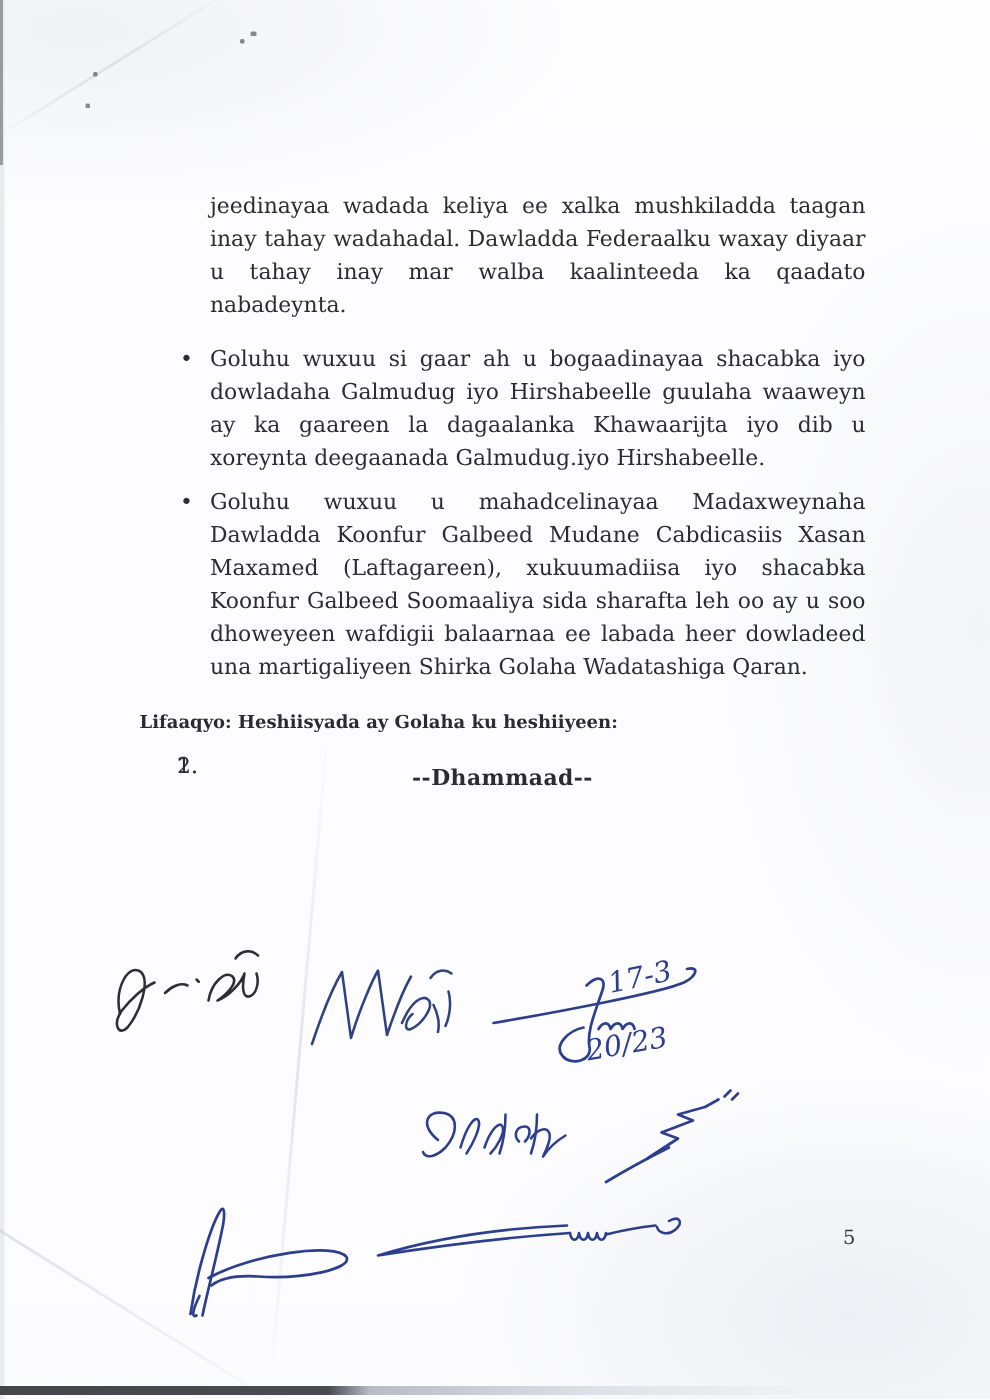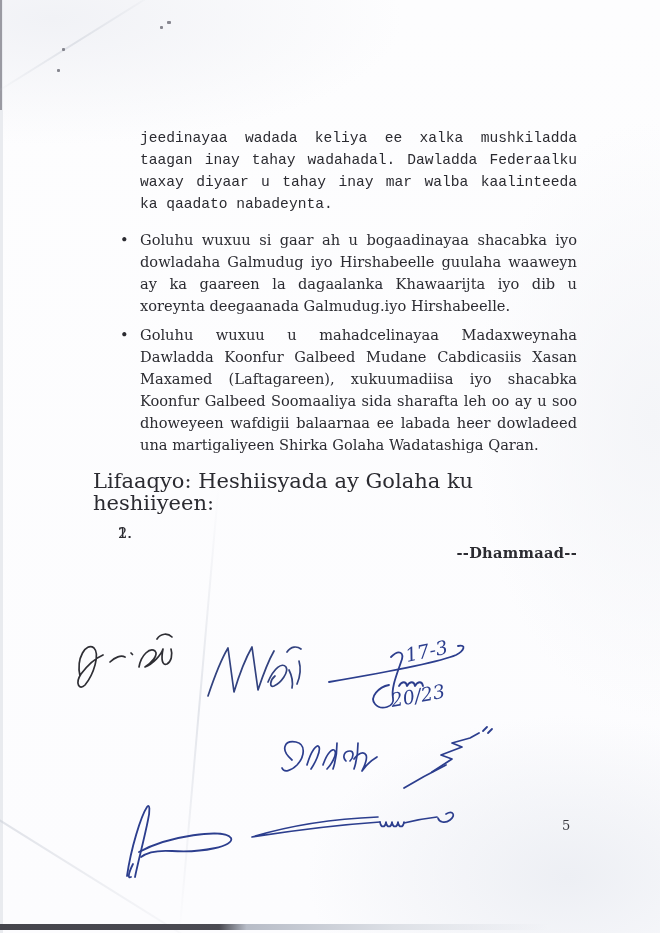--- a/index.html
+++ b/index.html
@@ -26,29 +26,29 @@
   .crease-v{left:198px;top:486px;width:2px;height:447px;transform:rotate(5deg);}
   .crease-d1{left:-25px;top:42px;width:200px;height:2px;transform:rotate(-32deg);background:linear-gradient(to right,rgba(208,212,220,0),rgba(208,212,220,.6),rgba(208,212,220,0));}
   .crease-d2{left:-30px;top:882px;width:260px;height:2px;transform:rotate(32deg);background:linear-gradient(to right,rgba(203,207,216,.6),rgba(203,207,216,0));}
   .speck{position:absolute;width:3px;height:3px;border-radius:1px;background:#6c6c76;opacity:.8;}
 
   .content{
     position:absolute;left:93px;top:112px;width:484px;
     color:#2b2b31;font-size:14.6px;line-height:22px;
   }
   .body-indent{margin-left:47px;width:437px;}
-  .para{text-align:justify;font-family:Liberation Mono, monospace;}
+  .para{text-align:justify;}
   ul.bullets{list-style:none;margin:7px 0 0 47px;padding:0;width:437px;}
   ul.bullets li{position:relative;padding-left:0;text-align:justify;margin-bottom:7px;}
   ul.bullets .marker{position:absolute;left:-20px;top:0;}
-  .heading{font-weight:normal;margin:14px 0 0 0;font-size:21px;}
+  .heading{font-weight:bold;margin:14px 0 0 0;font-size:12px;}
   ol.attachments{list-style:none;margin:8px 0 0 27px;padding:0;width:437px;}
   ol.attachments li{position:relative;padding-left:20px;text-align:justify;margin-bottom:2px;}
   ol.attachments .num{position:absolute;left:-2px;top:0;}
-  .end-marker{margin-top:28px;text-align:right;font-weight:bold;letter-spacing:.3px;}
+  .end-marker{margin-top:16px;text-align:center;font-weight:bold;letter-spacing:.3px;}
 
   .page-number{position:absolute;left:562px;top:818px;font-size:13px;color:#39393f;}
 
   svg.signatures{position:absolute;left:0;top:600px;width:660px;height:300px;pointer-events:none;}
   svg.signatures path{fill:none;stroke-linecap:round;stroke-linejoin:round;}
   svg.signatures text{font-family:"DejaVu Serif","Liberation Serif",serif;font-style:italic;}
 </style>
 </head>
 <body>
 

